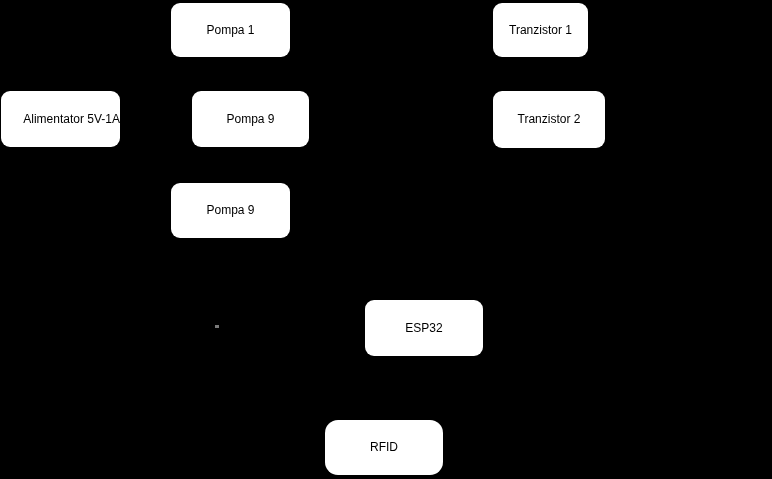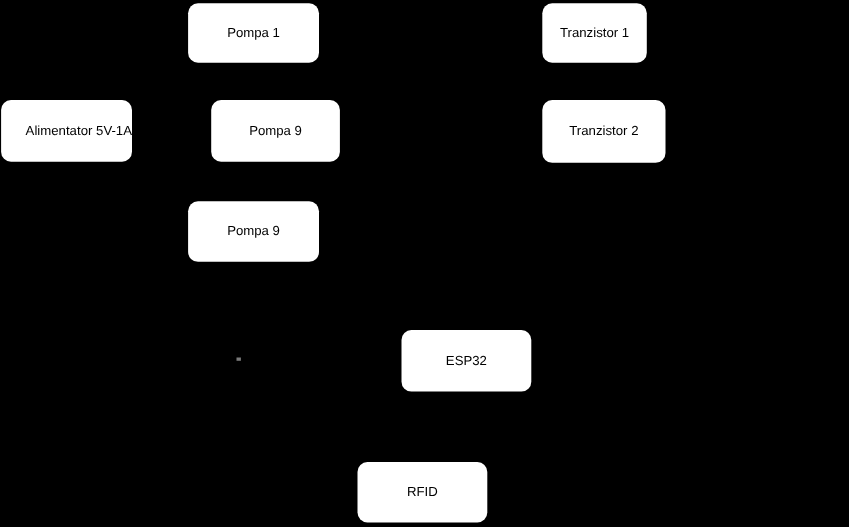--- a/index.html
+++ b/index.html
@@ -34,21 +34,21 @@
   
   .n-alimentator { left: 1px;   top: 91px;  width: 119px; height: 56px; justify-content: flex-end; }
   .n-pompa-1     { left: 171px; top: 3px;   width: 119px; height: 54px; }
   .n-pompa-2     { left: 192px; top: 91px;  width: 117px; height: 56px; }
   .n-pompa-3     { left: 171px; top: 183px; width: 119px; height: 55px; }
   .n-tranzistor-1{ left: 493px; top: 3px;   width: 95px; height: 54px; }
   .n-tranzistor-2{ left: 493px; top: 91px;  width: 112px; height: 57px; }
   .n-tranzistor-3{ left: 493px; top: 182px; width: 119px; height: 56px; }
   .n-laptop      { left: 97px;  top: 299px; width: 118px; height: 57px; }
   .n-esp32       { left: 325px; top: 300px; width: 118px; height: 56px; margin-left: 40px; }
-  .n-rfid        { left: 325px; top: 420px; width: 118px; height: 55px; }
+  .n-rfid        { left: 325px; top: 420px; width: 118px; height: 55px; border-radius: 13px; }
   
   .connector-stub {
     position: absolute;
     left: 215px;
     top: 325px;
     width: 4px;
     height: 3px;
     background: #7a7a7a;
   }
 </style>

